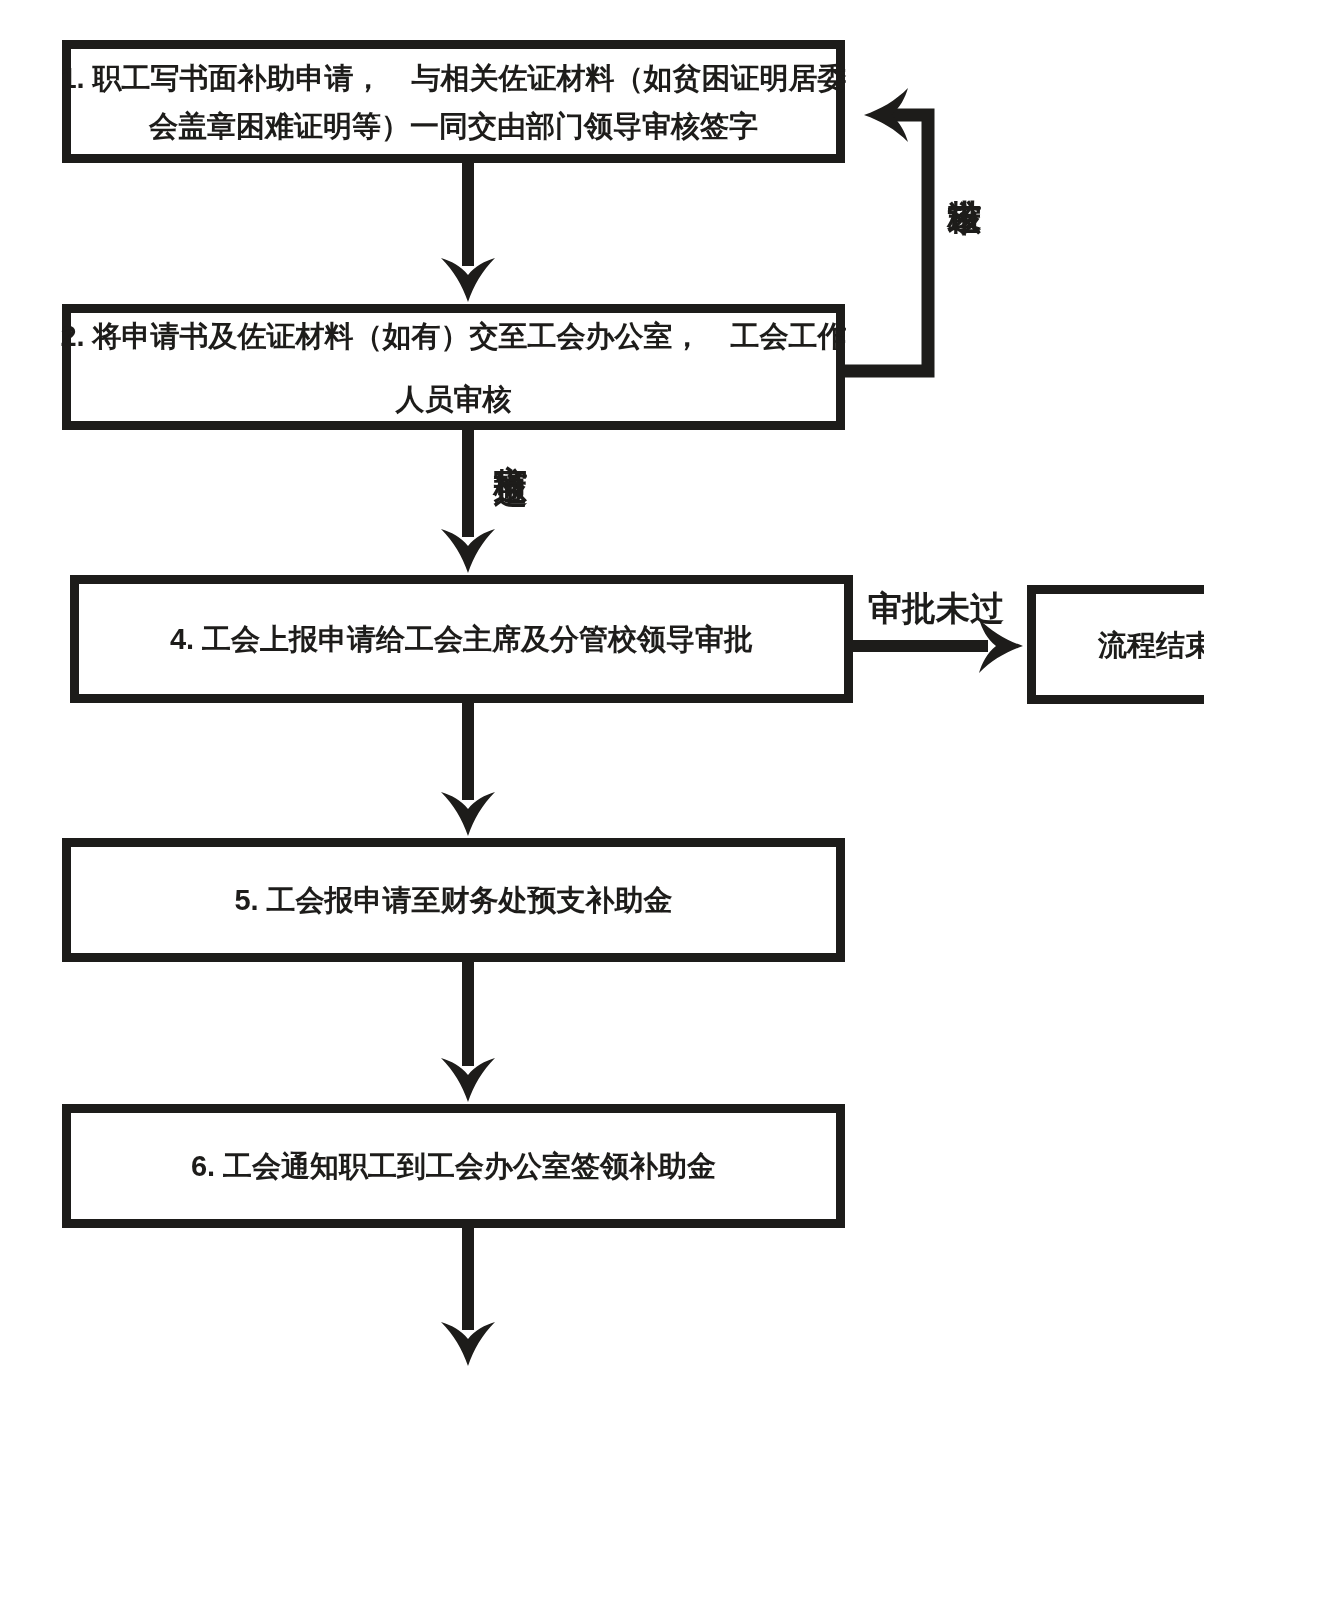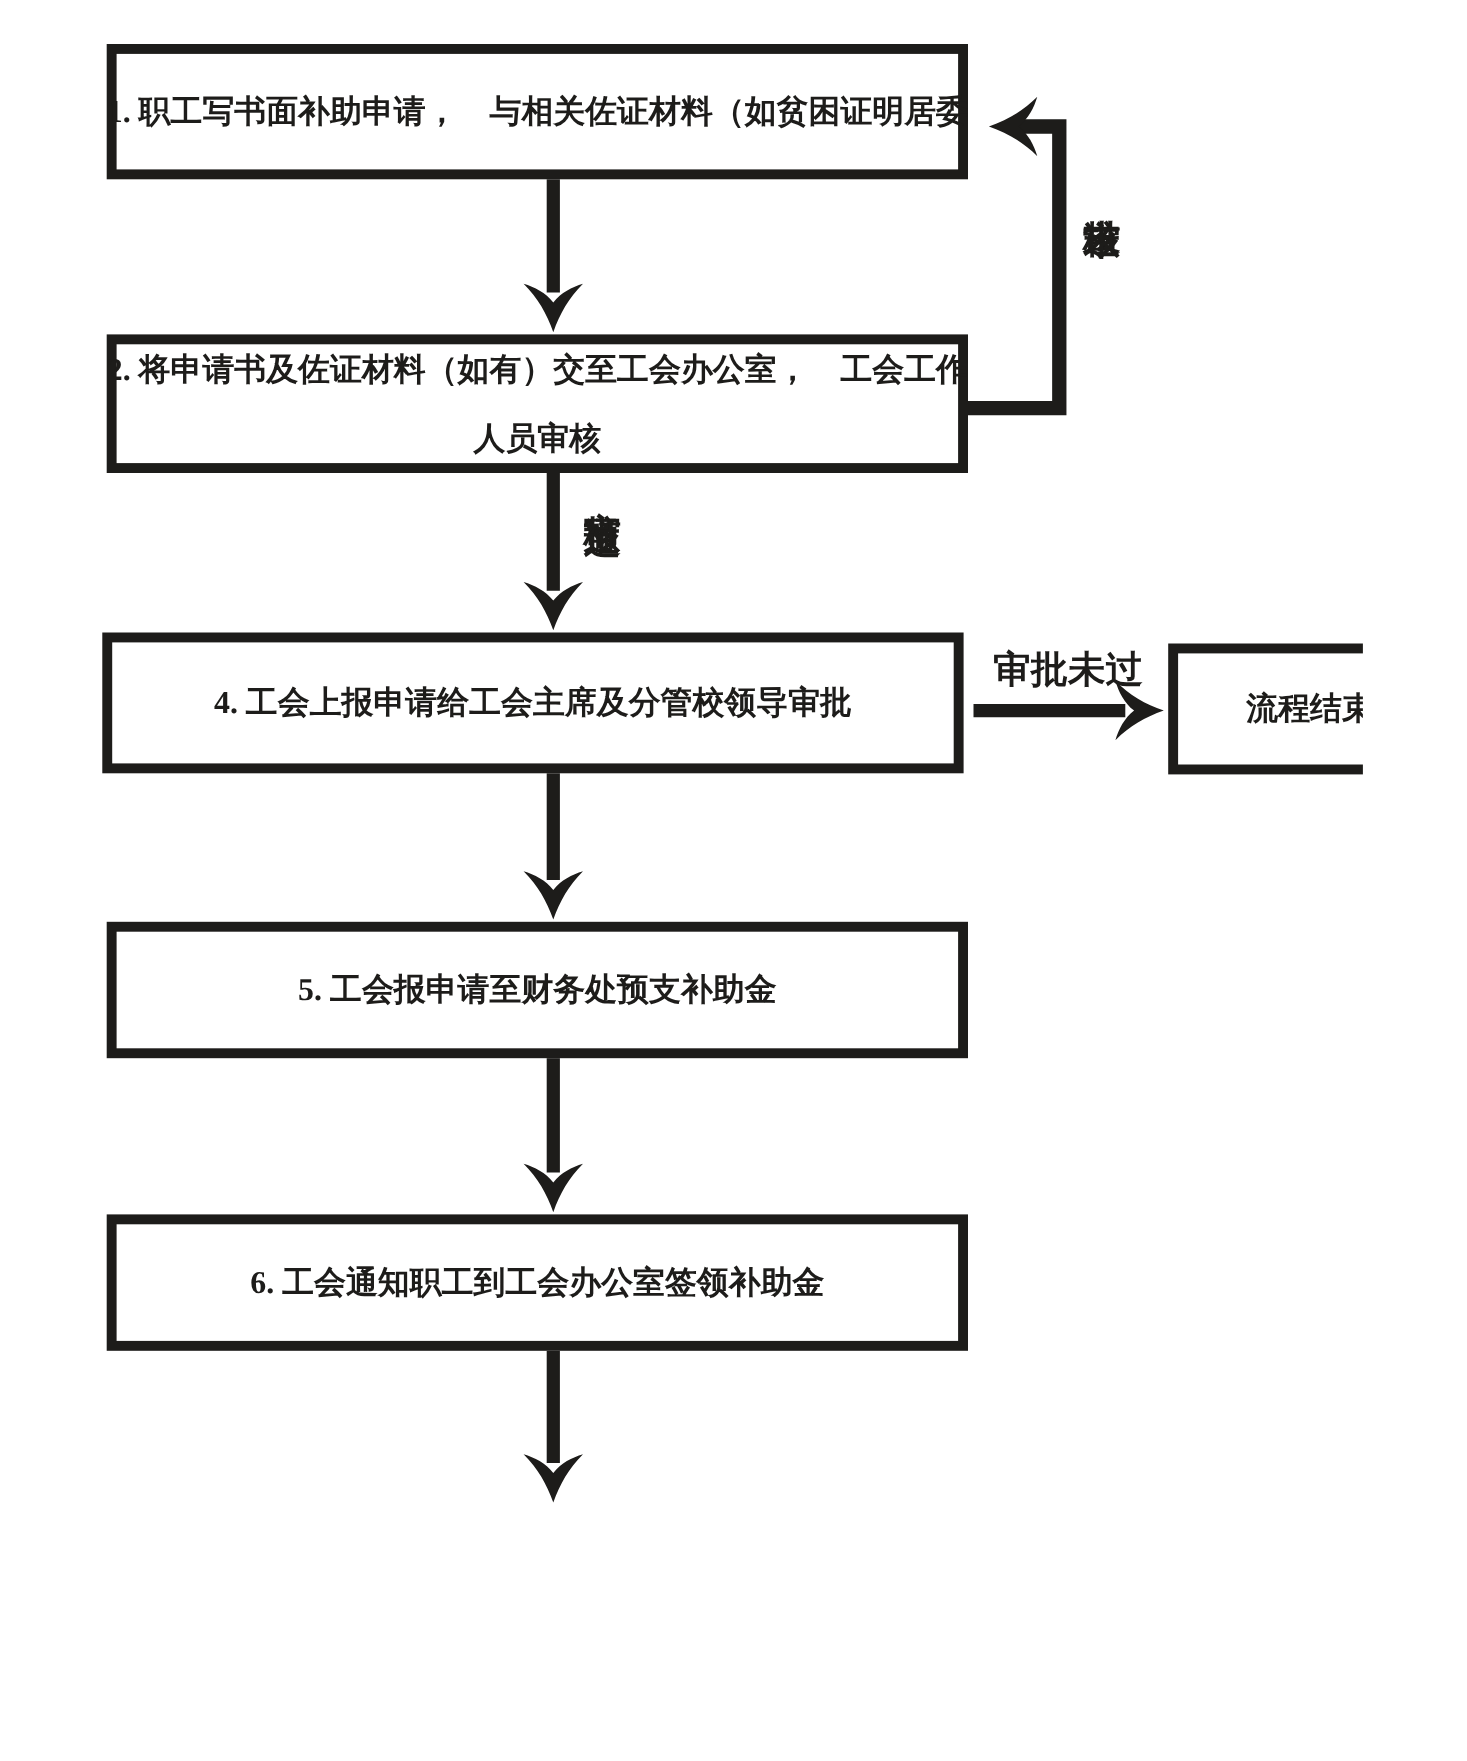--- a/index.html
+++ b/index.html
@@ -1,18 +1,18 @@
 <!DOCTYPE html>
 <html><head>
 <meta charset="utf-8">
 <style>
   html,body{margin:0;padding:0;background:#ffffff;}
   .canvas{
     position:relative;width:1204px;height:1601px;background:#ffffff;
-    font-family:Liberation Serif, serif;color:#1d1c1a;overflow:hidden;margin-left:35px;
+    font-family:Liberation Sans, sans-serif;color:#1d1c1a;overflow:hidden;
   }
   .connector-layer{position:absolute;left:0;top:0;width:1334px;height:1601px;}
   .box{
     position:absolute;box-sizing:border-box;border:9px solid #1d1c1a;background:#ffffff;
     display:flex;flex-direction:column;justify-content:center;align-items:center;
     text-align:center;font-weight:bold;font-size:29px;line-height:48px;padding:0 12px;
   }
   .box .line{display:block;white-space:nowrap;}
   .vlabel{
     position:absolute;writing-mode:vertical-rl;text-orientation:upright;
@@ -63,28 +63,29 @@
 
       <g>
         <line x1="850" y1="646" x2="988" y2="646" stroke-width="12"></line>
         <use href="#ah" stroke="none" transform="translate(1023,646) rotate(-90)"></use>
       </g>
     </g>
   </svg>
 
   <div class="box" style="left:62px;top:40px;width:783px;height:123px;">
     <span class="line">1. 职工写书面补助申请，　与相关佐证材料（如贫困证明居委</span>
+    <span class="line">会盖章困难证明等）一同交由部门领导审核签字</span>
   </div>
 
   <div class="box" style="left:62px;top:304px;width:783px;height:126px;gap:15px;">
     <span class="line">2. 将申请书及佐证材料（如有）交至工会办公室，　工会工作</span>
     <span class="line">人员审核</span>
   </div>
 
-  <div class="box" style="left:58px;top:575px;width:783px;height:128px;">
+  <div class="box" style="left:70px;top:575px;width:783px;height:128px;">
     <span class="line">4. 工会上报申请给工会主席及分管校领导审批</span>
   </div>
 
   <div class="box" style="left:62px;top:838px;width:783px;height:124px;">
     <span class="line">5. 工会报申请至财务处预支补助金</span>
   </div>
 
   <div class="box" style="left:62px;top:1104px;width:783px;height:124px;">
     <span class="line">6. 工会通知职工到工会办公室签领补助金</span>
   </div>

